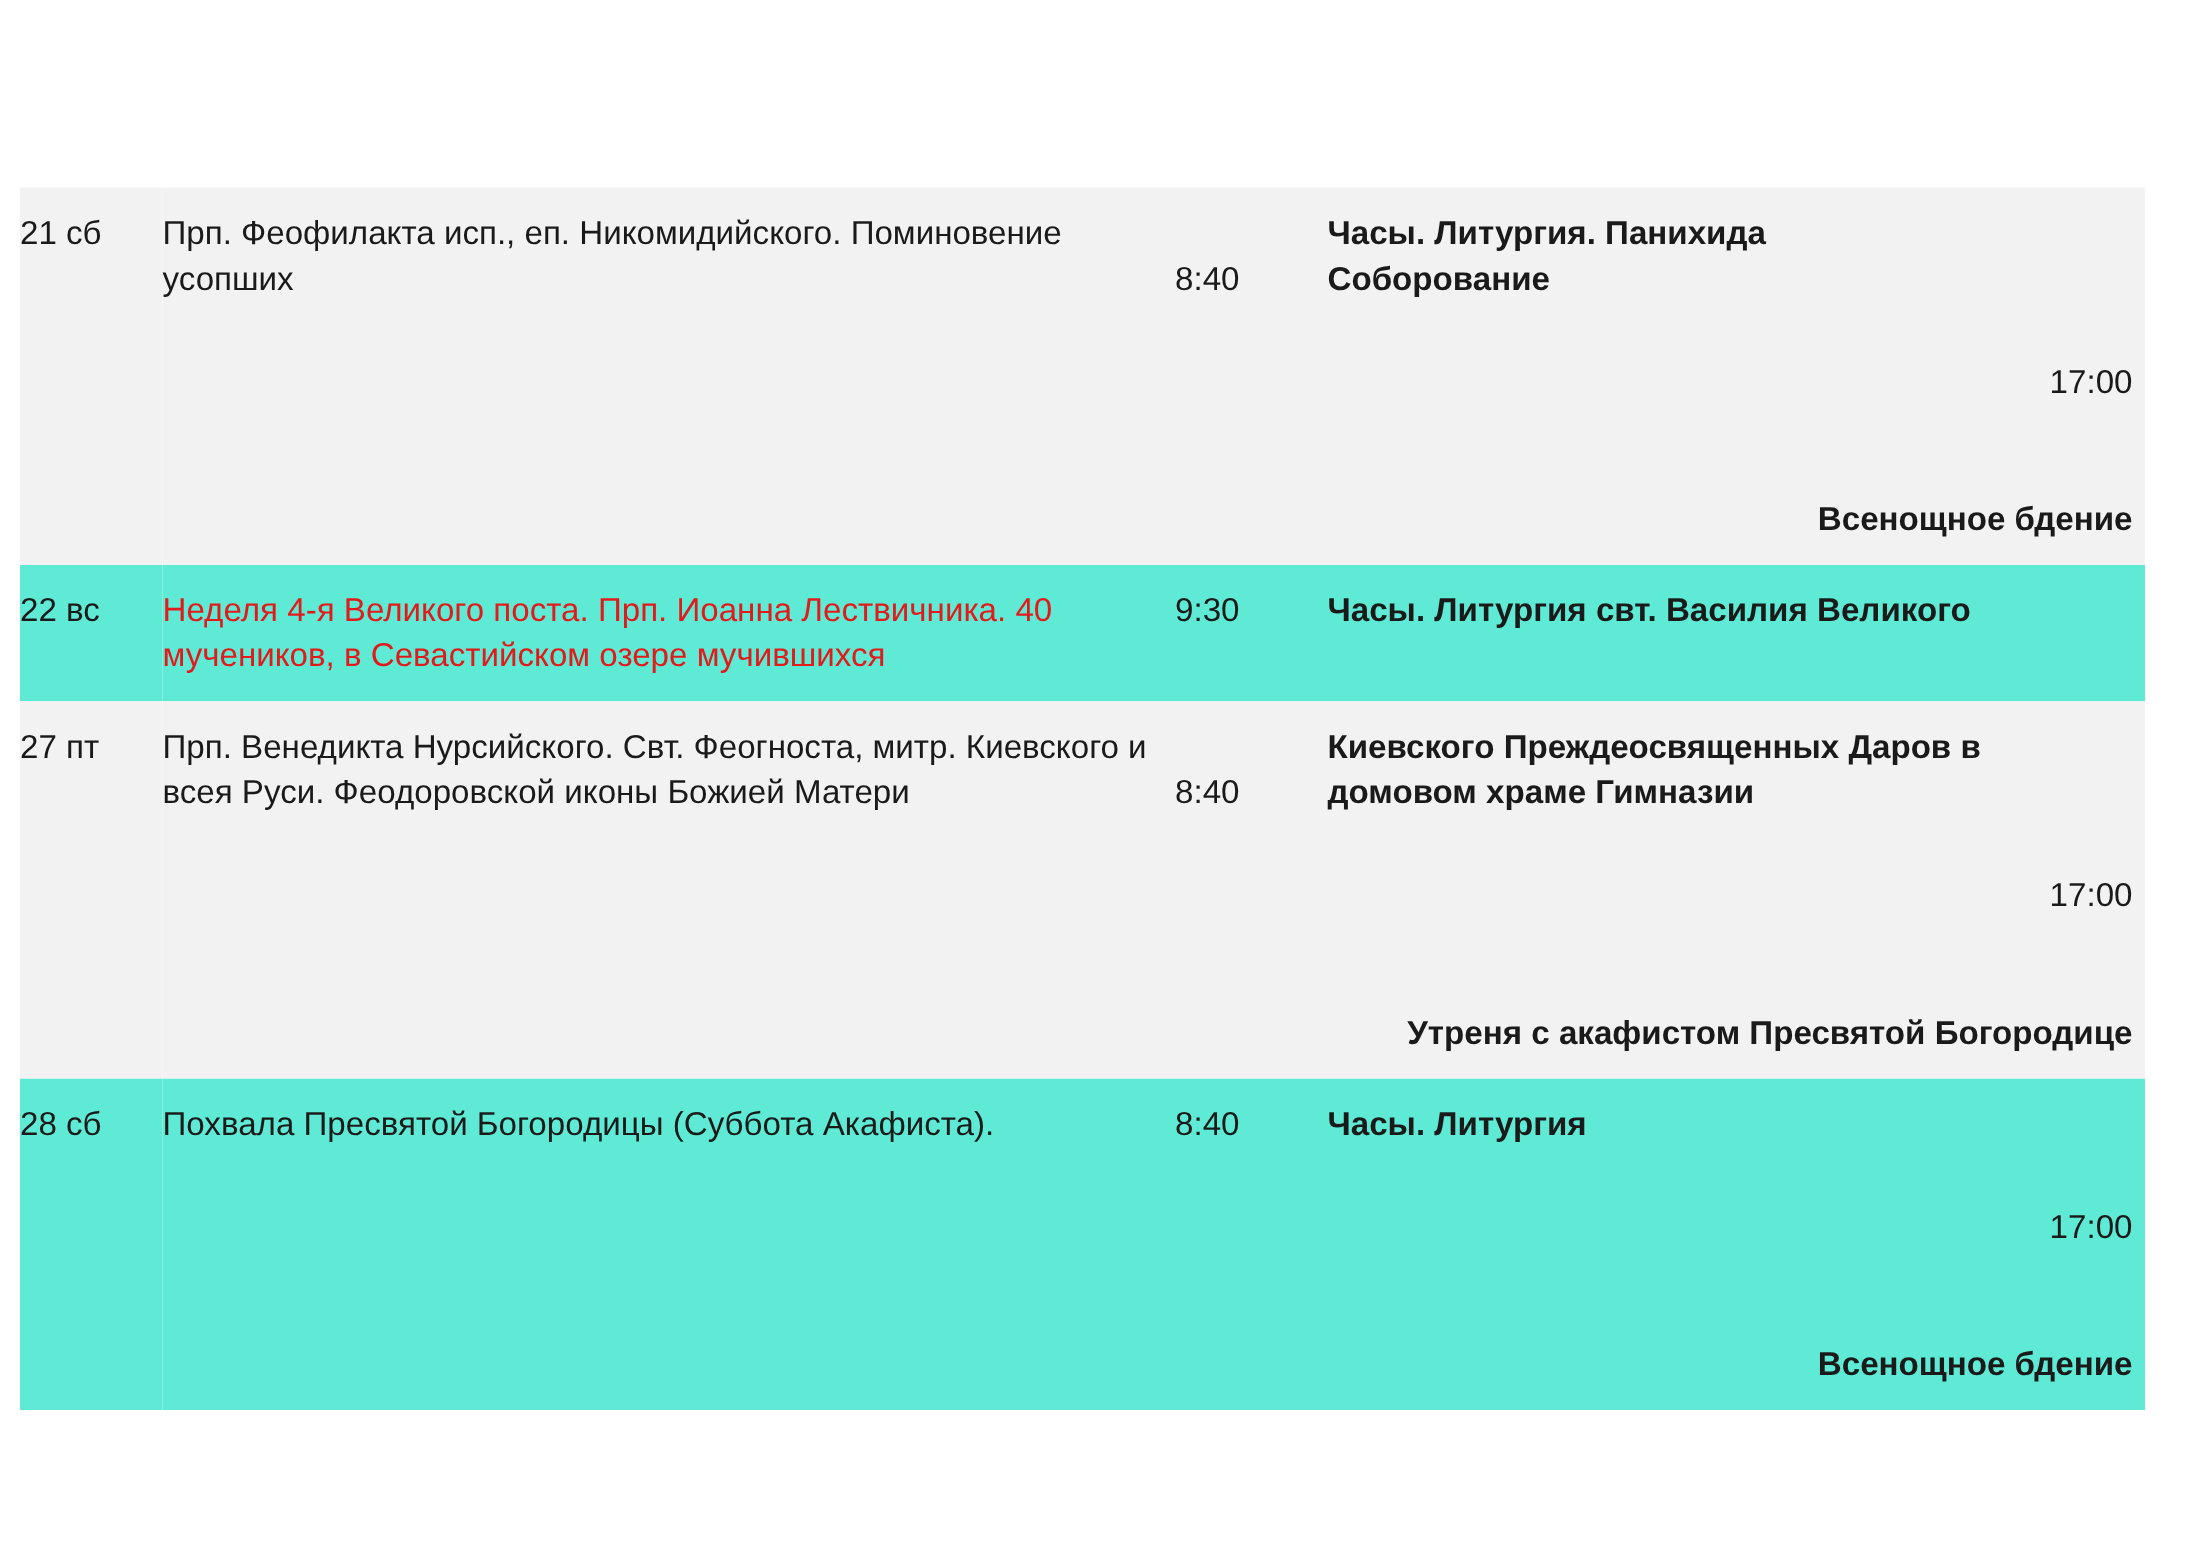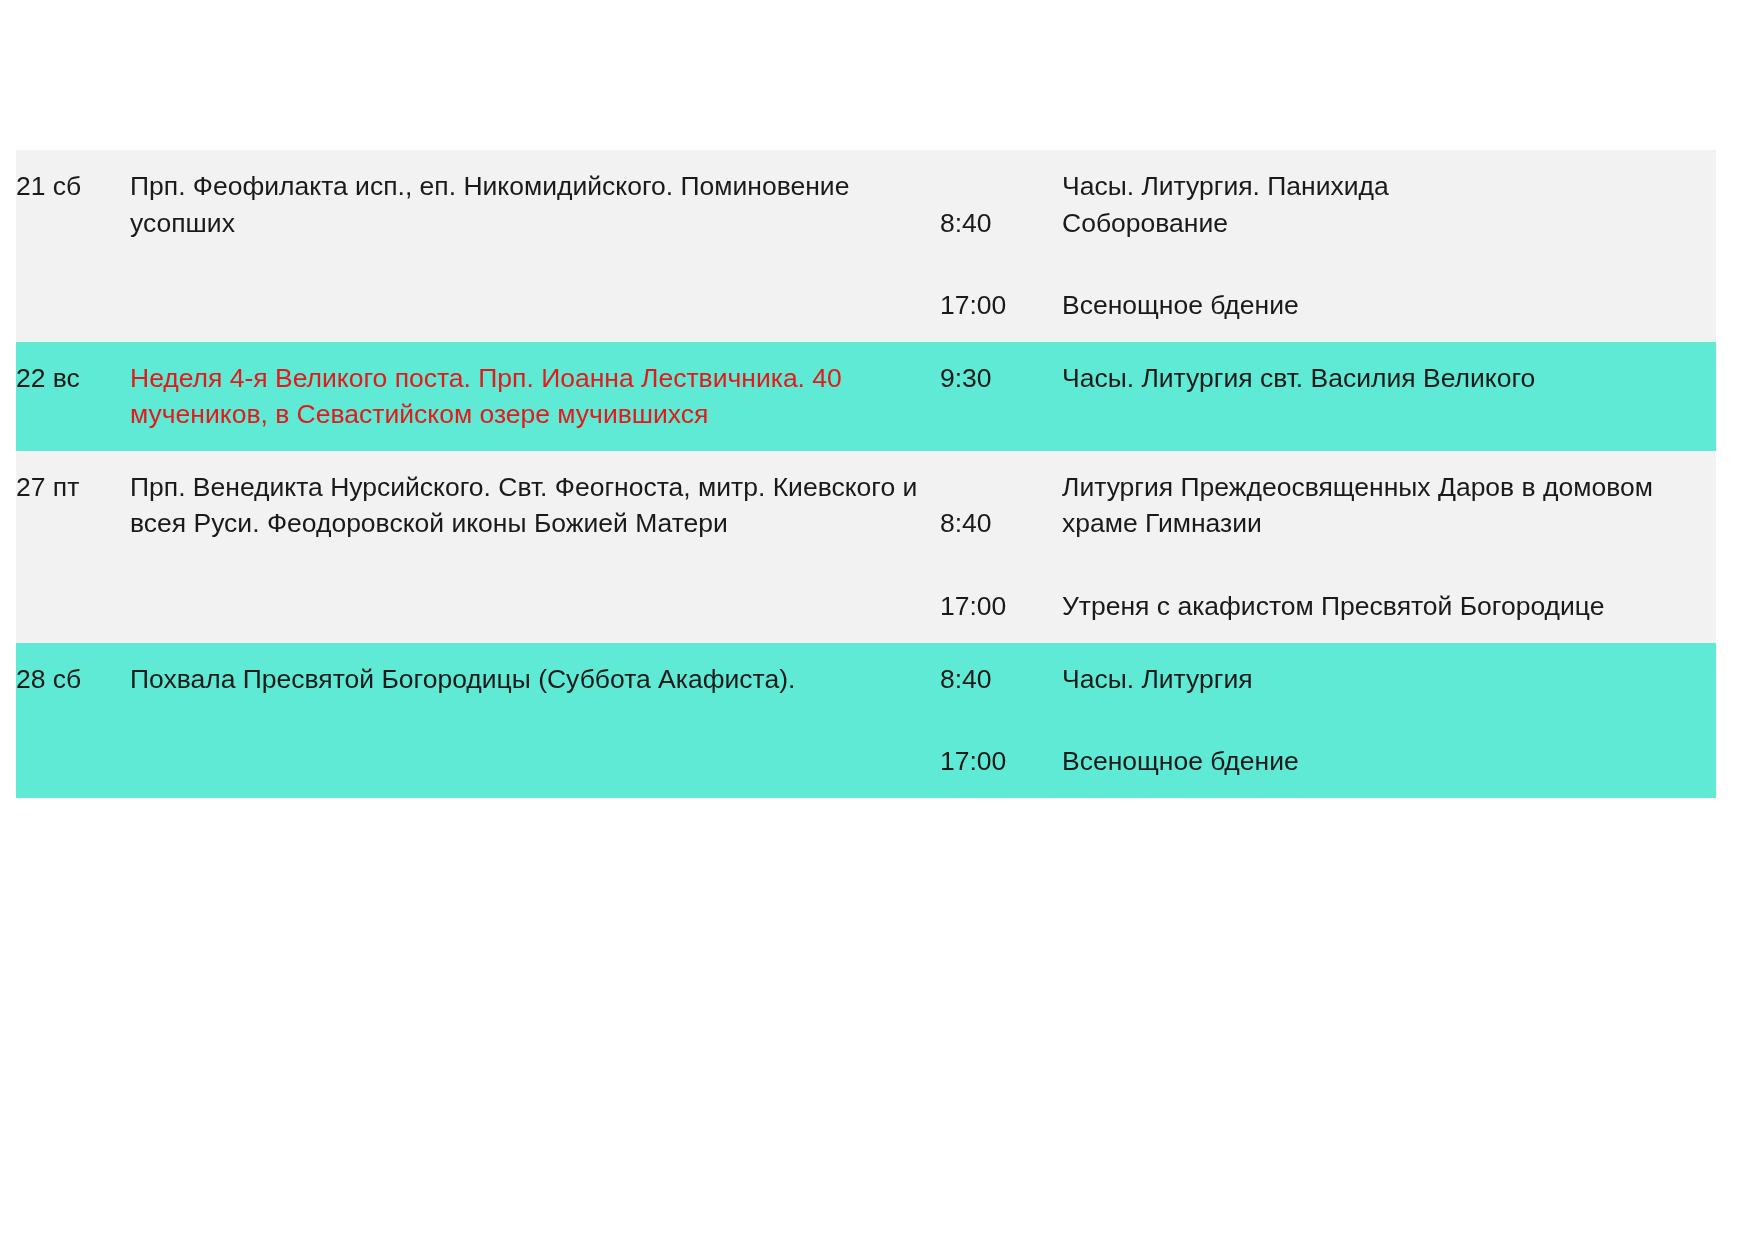--- a/index.html
+++ b/index.html
@@ -62,37 +62,39 @@
   }
   .events {
     display: block;
   }
   .event {
     display: flex;
     align-items: flex-end;
   }
   .event + .event {
     margin-top: 46px;
+    flex-direction: column;
   }
   .event .time {
     flex: 0 0 110px;
     white-space: nowrap;
     color: #1a1a1a;
   }
   .event .desc {
     flex: 1 1 auto;
     padding-left: 12px;
     color: #1a1a1a;
   }
   td.times-cell {
     padding-left: 12px;
     padding-right: 26px;
   }
   .sub-line {
     display: block;
+    font-weight: bold;
   }
 </style>
 </head>
 <body>
 
 <div class="sheet">
   <table class="schedule">
     <colgroup>
       <col class="c-date">
       <col class="c-title">
@@ -136,21 +138,21 @@
           </td>
         </tr>
         <tr class="row-shaded">
           <td class="date">27 пт</td>
           <td class="title">Прп. Венедикта Нурсийского. Свт. Феогноста, митр. Киевского и всея Руси. Феодоровской иконы Божией Матери</td>
           <td class="times-cell" colspan="2">
             <div class="events">
               <div class="event">
                 <span class="time">8:40</span>
                 <span class="desc">
-                  <span class="sub-line">Литургия Преждеосвященных Даров в домовом храме Гимназии</span>
+                  <span class="sub-line">Киевского Преждеосвященных Даров в домовом храме Гимназии</span>
                 </span>
               </div>
               <div class="event">
                 <span class="time">17:00</span>
                 <span class="desc">
                   <span class="sub-line">Утреня с акафистом Пресвятой Богородице</span>
                 </span>
               </div>
             </div>
           </td>

